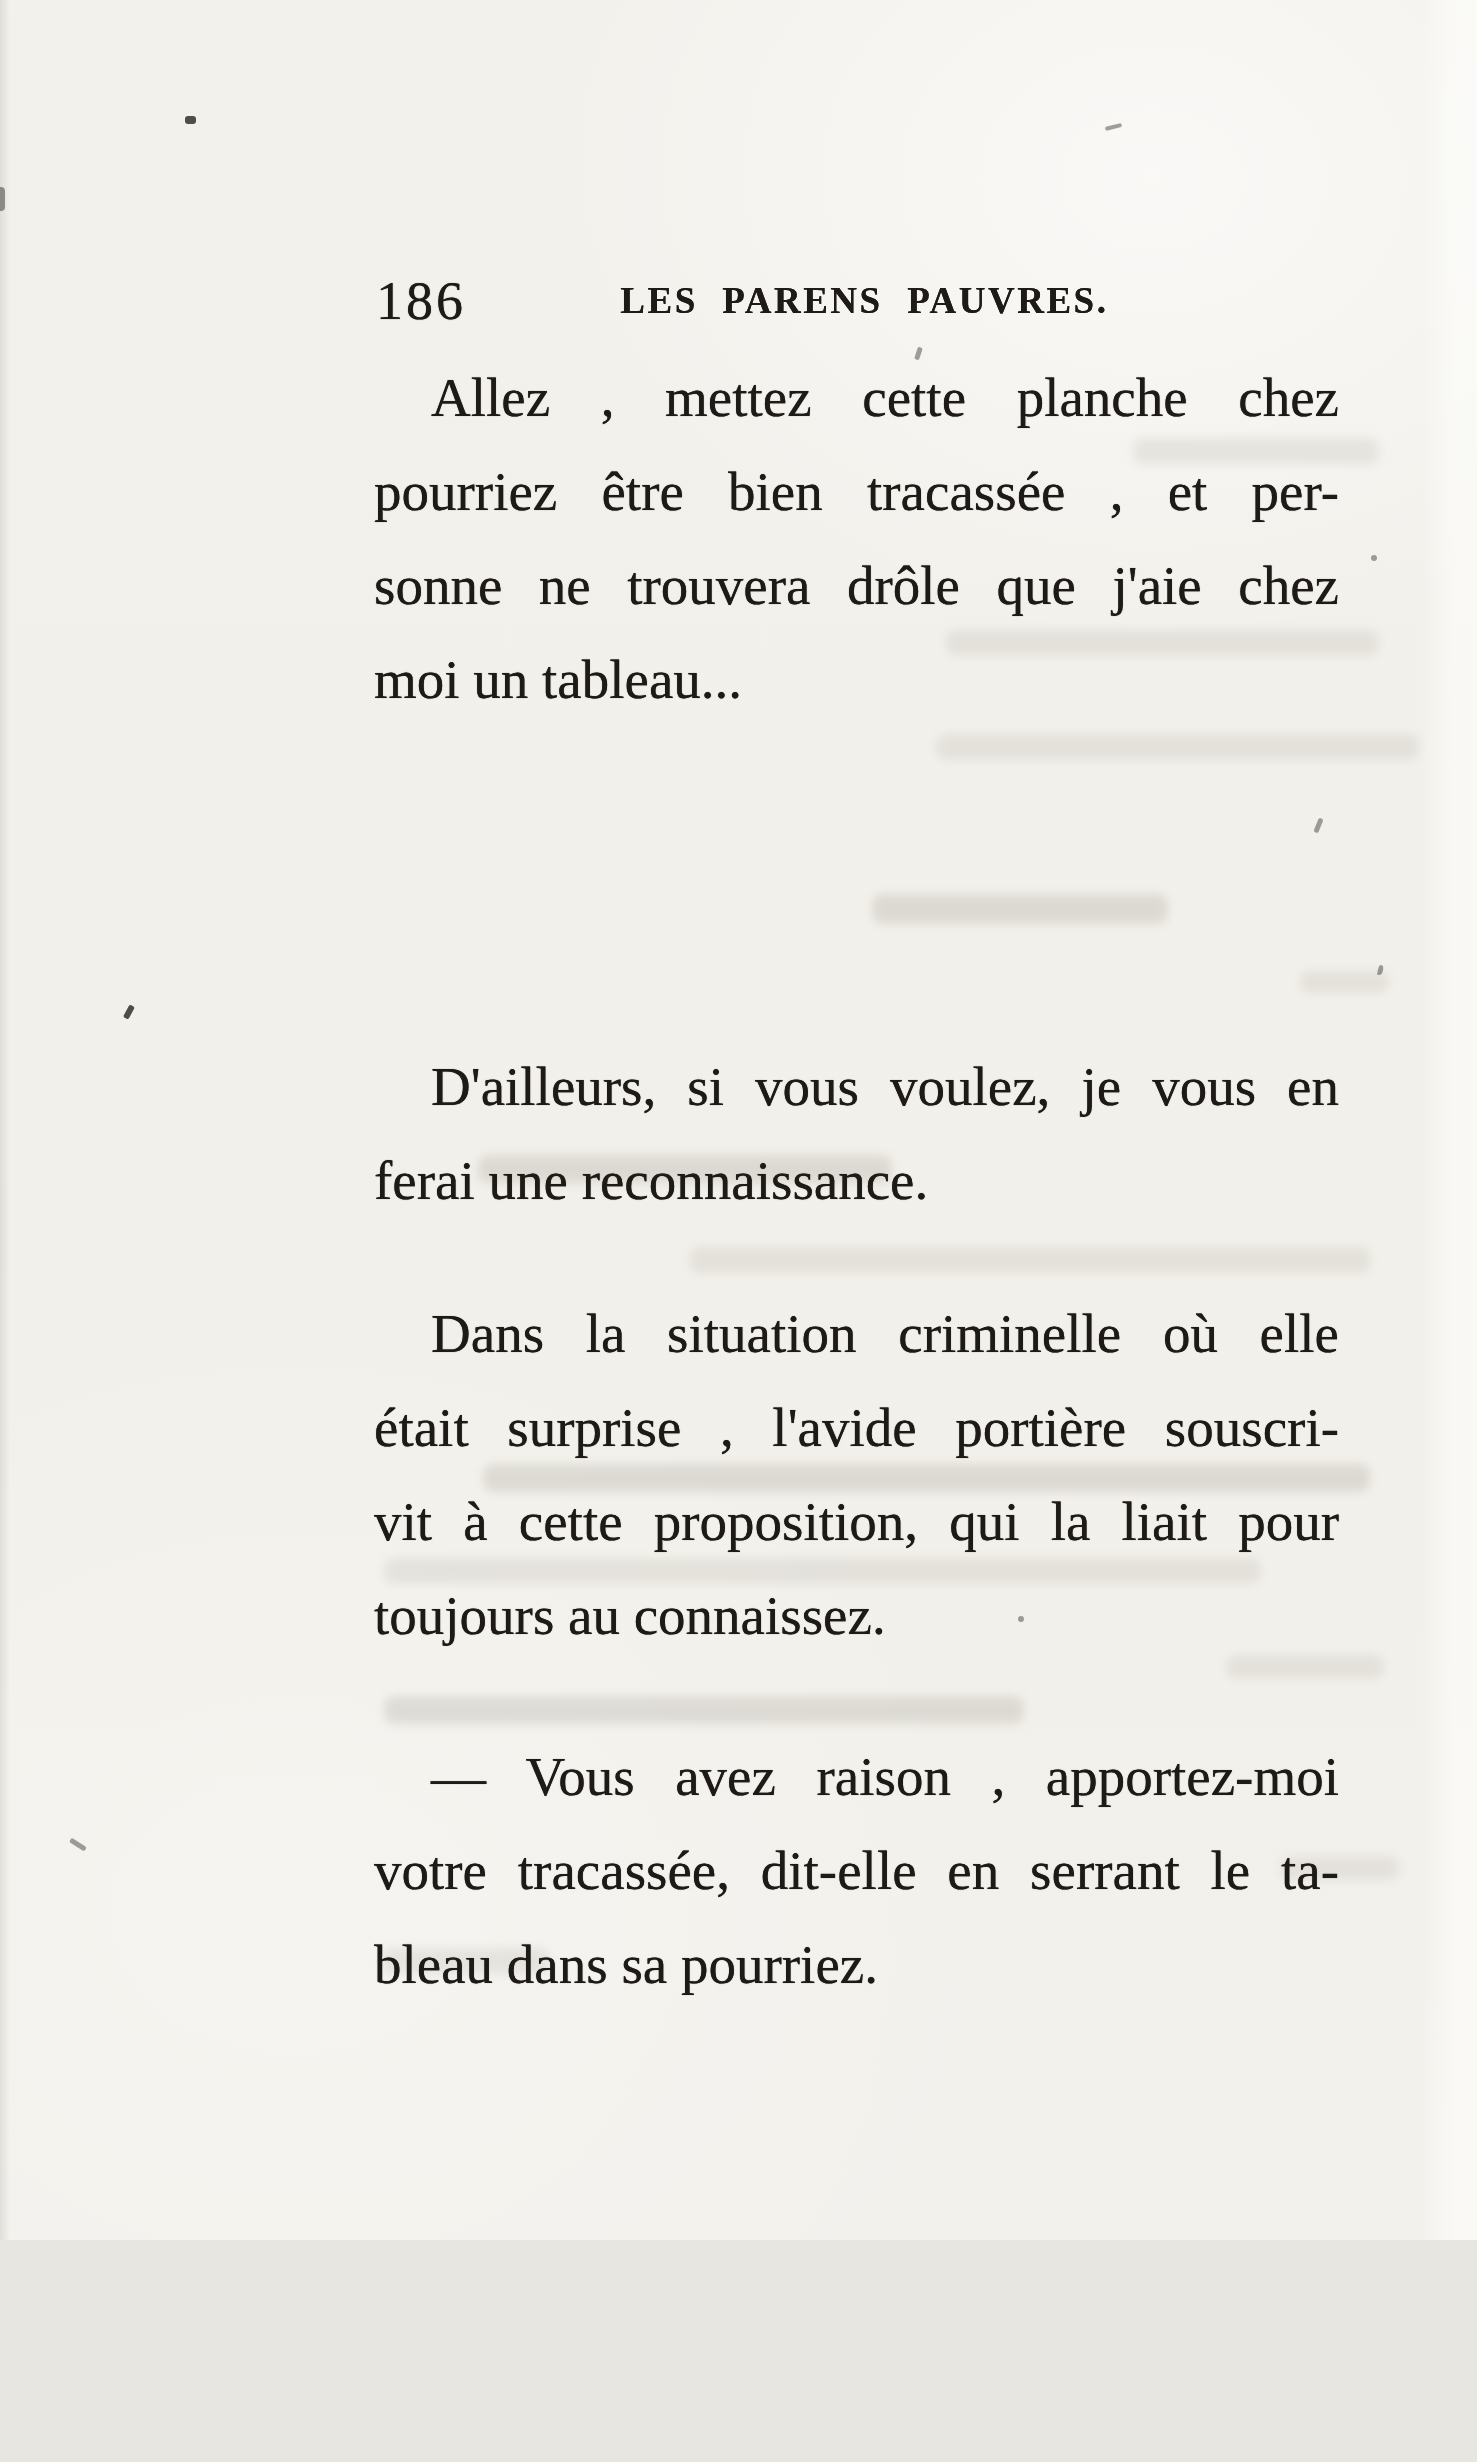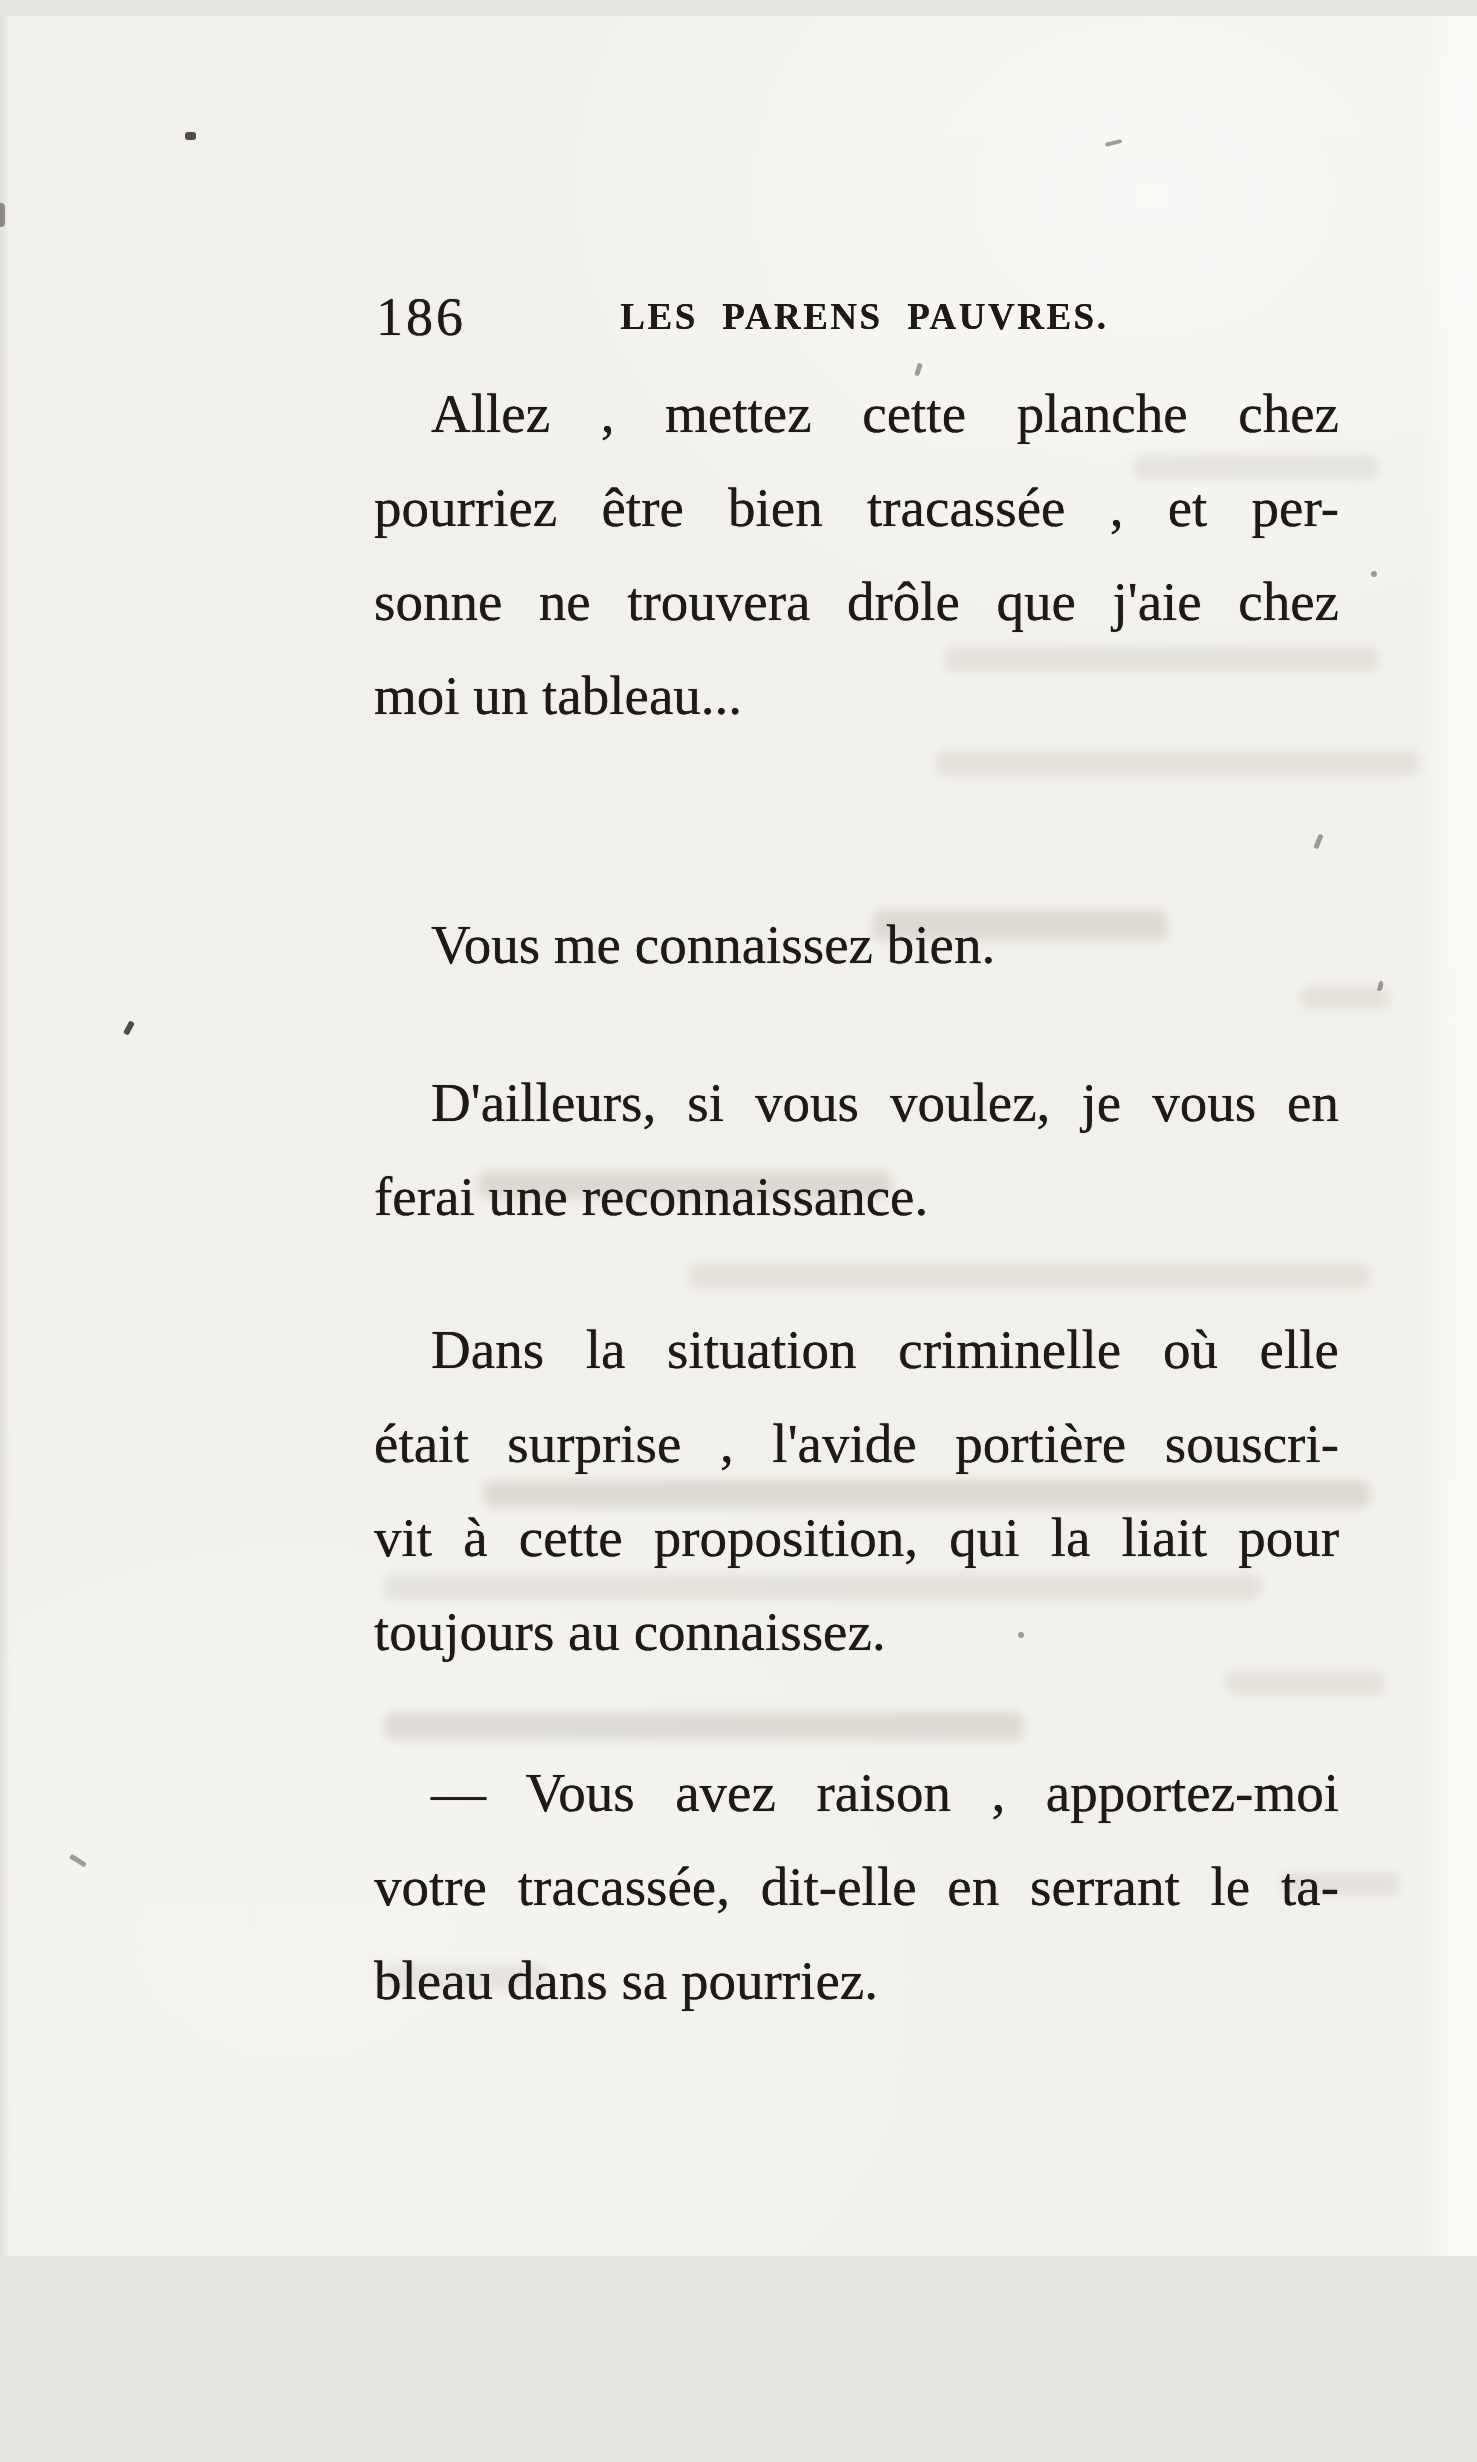--- a/index.html
+++ b/index.html
@@ -1,20 +1,20 @@
 <!DOCTYPE html>
 <html style="--paper: #f3f1ec; --ink: #1d1a17;"><head>
 <meta charset="utf-8">
 <style>
   html, body { margin: 0; padding: 0; background: #e8e6e1; }
   .sheet {
     position: relative;
     width: 1478px;
     height: 2240px;
-    margin: 16px auto;
+    margin: 0 auto;
     overflow: hidden;
     background:
       radial-gradient(887px 690px at 78% 8%, rgba(255,255,255,.55), rgba(255,255,255,0) 70%),
       radial-gradient(1084px 887px at 20% 85%, rgba(255,255,255,.25), rgba(255,255,255,0) 70%),
       linear-gradient(180deg, #f3f1ec 0%, #f2f0ea 55%, #f3f1ec 100%);
     color: var(--ink, #1d1a17);
     font-family: "Liberation Serif", "DejaVu Serif", serif;
   }
   
   .edge-left {
@@ -107,23 +107,20 @@
 
   <main class="textblock">
 
     <p class="para" style="top:351px">
       <span class="line just indent">Allez , mettez cette planche chez</span>
       <span class="line just">pourriez être bien tracassée , et per-</span>
       <span class="line just">sonne ne trouvera drôle que j'aie chez</span>
       <span class="line left">moi un tableau...</span>
     </p>
 
-    <p class="para" style="top:882px">
-      <span class="line left indent">Vous me connaissez bien.</span>
-    </p>
 
     <p class="para" style="top:1040px">
       <span class="line just indent">D'ailleurs, si vous voulez, je vous en</span>
       <span class="line left">ferai une reconnaissance.</span>
     </p>
 
     <p class="para" style="top:1287px">
       <span class="line just indent">Dans la situation criminelle où elle</span>
       <span class="line just">était surprise , l'avide portière souscri-</span>
       <span class="line just">vit à cette proposition, qui la liait pour</span>

